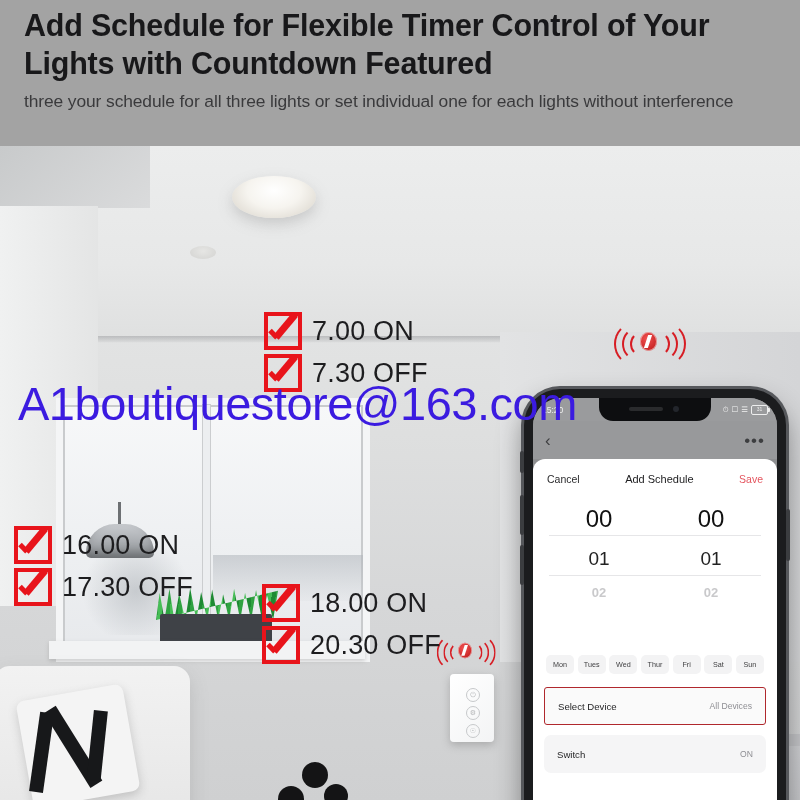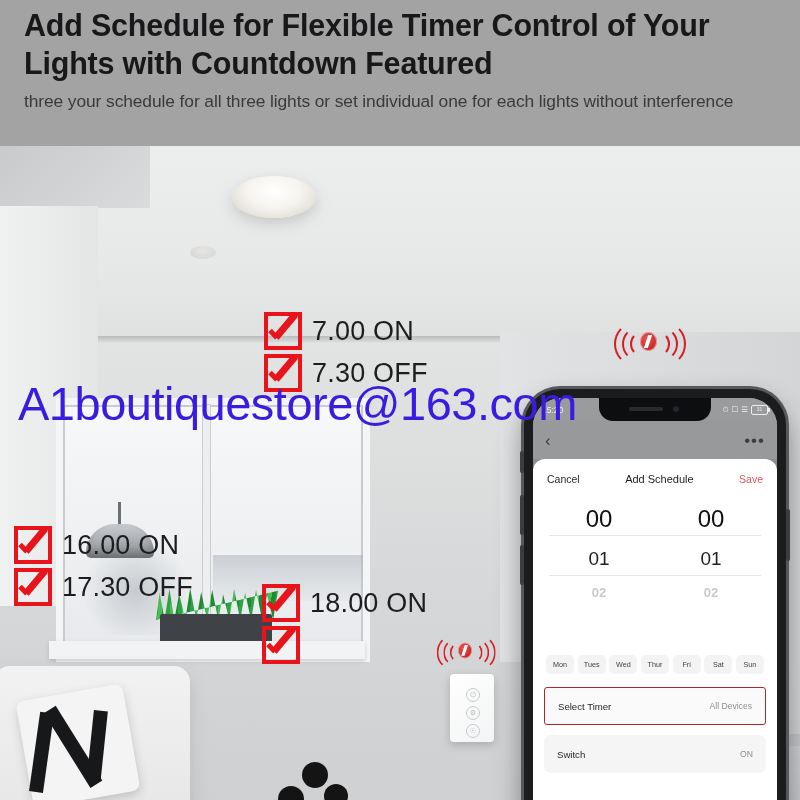--- a/index.html
+++ b/index.html
@@ -290,20 +290,21 @@
       </div>
     </div>
 
     <div class="sched" id="sched-evening">
       <div class="sched-row">
         <span class="chk"></span>
         <span class="sched-label">18.00 ON</span>
       </div>
       <div class="sched-row">
         <span class="chk"></span>
+        <span class="sched-label">20.30 OFF</span>
       </div>
     </div>
 
     <div class="phone">
       <span class="btn-side bs1"></span>
       <span class="btn-side bs2"></span>
       <span class="btn-side bs3"></span>
       <span class="btn-pw"></span>
 
       <div class="screen">
@@ -353,21 +354,21 @@
             <span class="day">Mon</span>
             <span class="day">Tues</span>
             <span class="day">Wed</span>
             <span class="day">Thur</span>
             <span class="day">Fri</span>
             <span class="day">Sat</span>
             <span class="day">Sun</span>
           </div>
 
           <div class="rowitem highlight">
-            <span class="lbl">Select Timer</span>
+            <span class="lbl">Select Device</span>
             <span class="val">All Devices</span>
           </div>
           <div class="rowitem">
             <span class="lbl">Switch</span>
             <span class="val">ON</span>
           </div>
 
         </div>
       </div>
     </div>

